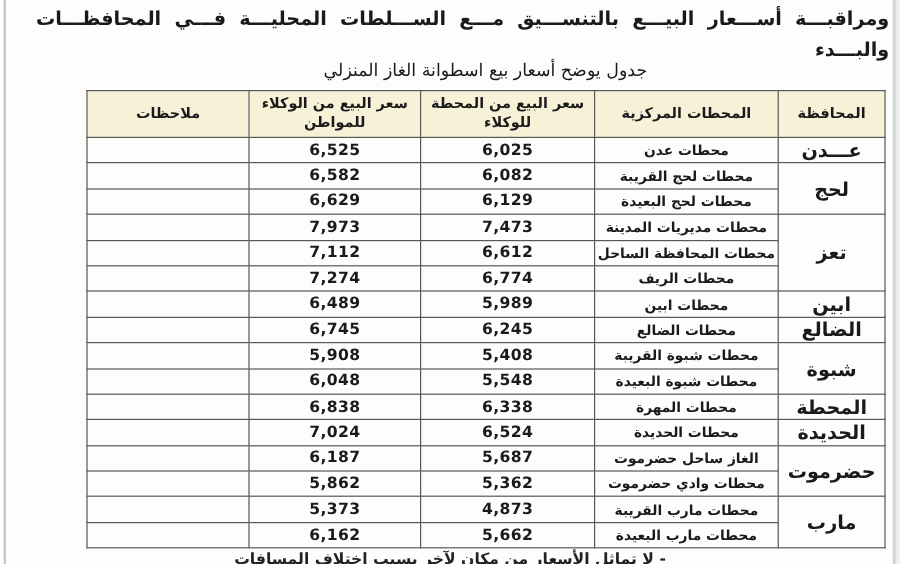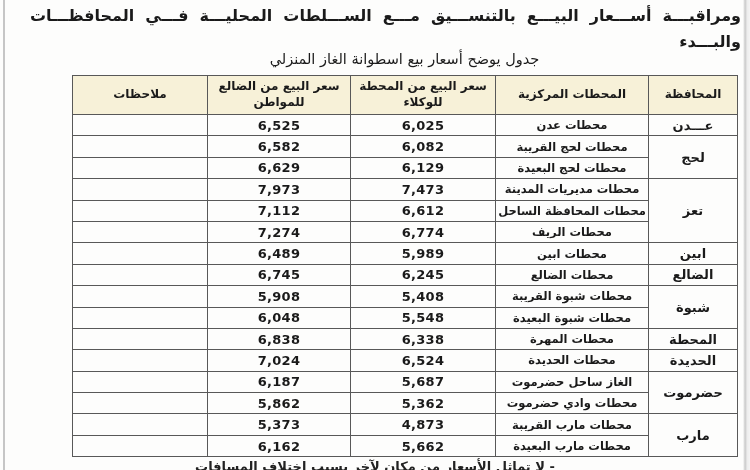--- a/index.html
+++ b/index.html
@@ -38,21 +38,21 @@
     padding:0 2px;
     text-align:center;vertical-align:middle;
     overflow:hidden;white-space:nowrap;
   }
   .price-table thead th{
     background:#f7f1d8;
     height:38px;font-size:12px;line-height:1.3;
     white-space:normal;
   }
   .price-table tbody td{height:20.4px;}
-  td.cell-governorate{font-size:13px;}
+  td.cell-governorate{font-size:16px;}
   td.cell-station{font-size:11.5px;}
   td.cell-price{font-size:13px;letter-spacing:.3px;font-family:"DejaVu Sans","Liberation Sans",sans-serif;}
   td.cell-note{font-size:11px;}
   
   .footer-note{
     position:absolute;top:459px;left:0;width:100%;
     direction:rtl;text-align:center;font-weight:bold;font-size:13px;
     color:#222;
   }
 </style>
@@ -75,21 +75,21 @@
       <col style="width:153px">
       <col style="width:145px">
       <col style="width:143px">
       <col style="width:135px">
     </colgroup>
     <thead>
       <tr>
         <th>المحافظة</th>
         <th>المحطات المركزية</th>
         <th>سعر البيع من المحطة للوكلاء</th>
-        <th>سعر البيع من الضالع للمواطن</th>
+        <th>سعر البيع من الوكلاء للمواطن</th>
         <th>ملاحظات</th>
       </tr>
     </thead>
     <tbody id="price-tbody">
         <tr>
           <td class="cell-governorate" rowspan="1">عـــدن</td>
           <td class="cell-station">محطات عدن</td>
           <td class="cell-price">6,025</td>
           <td class="cell-price">6,525</td>
           <td class="cell-note"></td>

